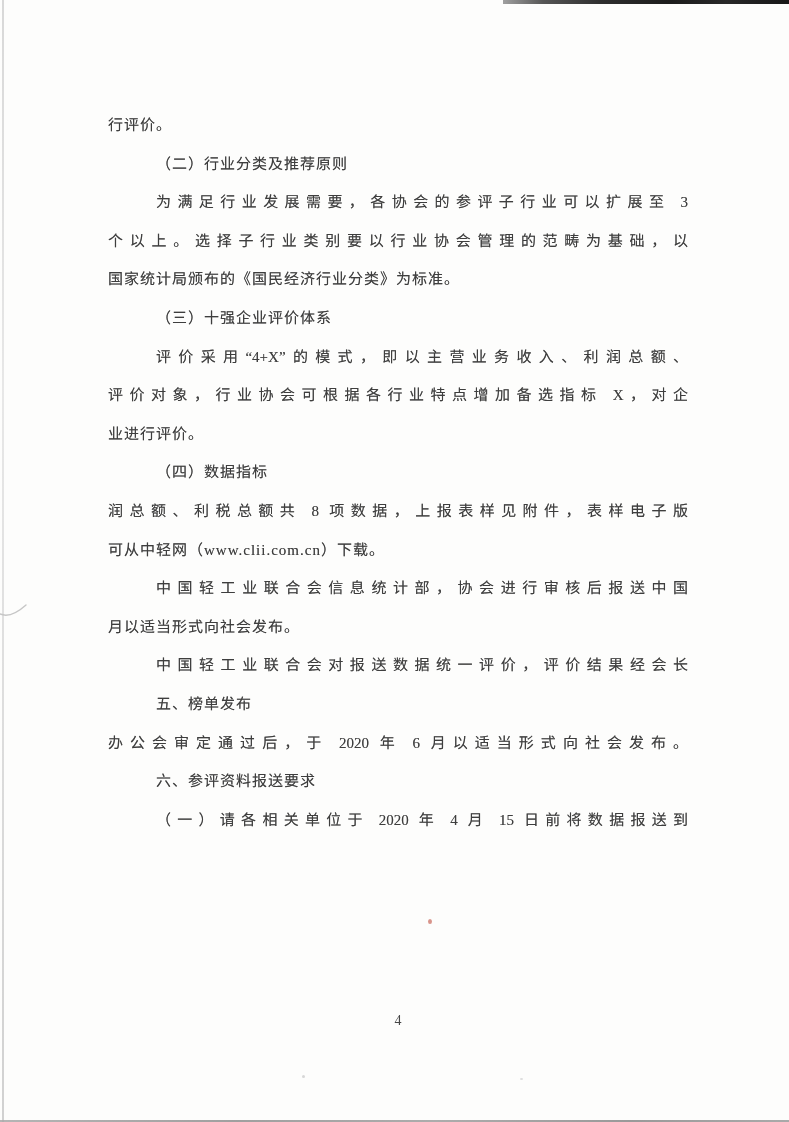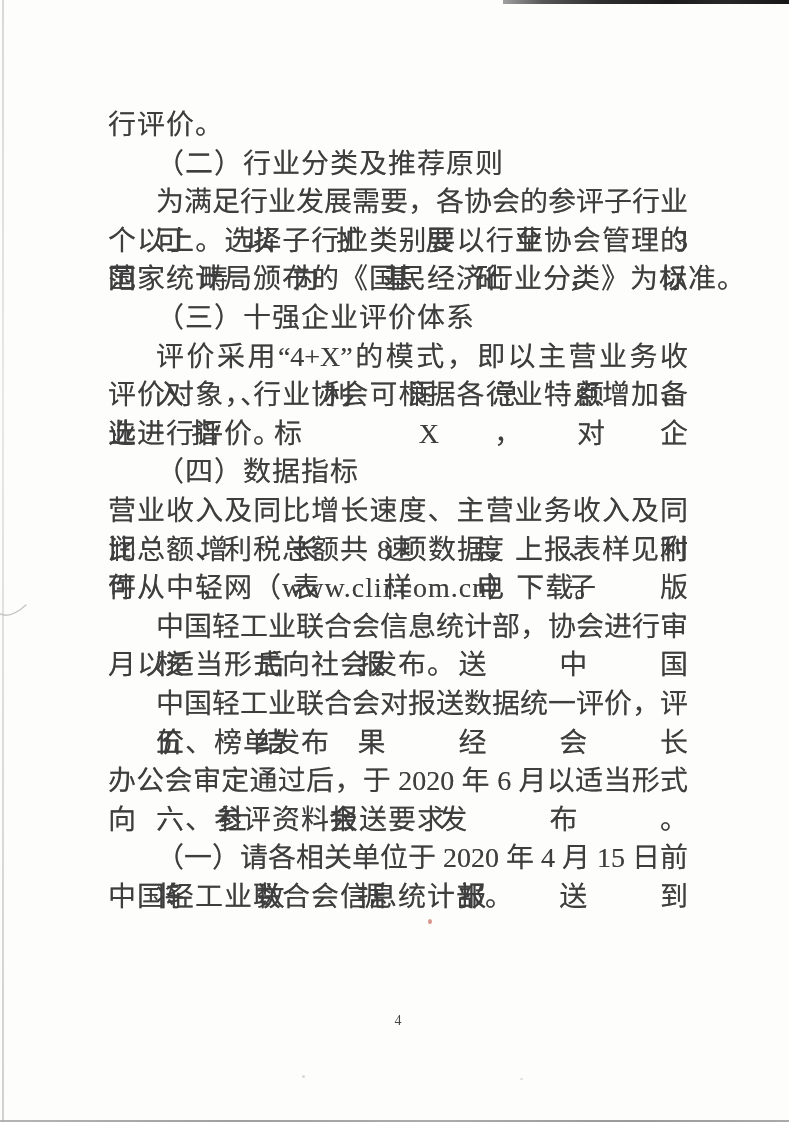--- a/index.html
+++ b/index.html
@@ -60,21 +60,21 @@
     width: 3px; height: 2px; border-radius: 50%;
     background: #dedede;
   }
   
   .textblock {
     position: absolute;
     left: 108px;
     top: 106px;
     width: 580px;
     color: #3e3e3e;
-    font-size: 28px;
+    font-size: 15px;
     text-shadow: 0 0 0.6px rgba(62,62,62,0.55);
   }
   .line {
     height: 38.6px;
     line-height: 38.6px;
     white-space: nowrap;
     letter-spacing: 1px;
   }
   .line.indent {
     padding-left: 48px;
@@ -118,28 +118,26 @@
       <div class="line">行评价。</div>
       <div class="line indent">（二）行业分类及推荐原则</div>
       <div class="line indent justify">为满足行业发展需要，各协会的参评子行业可以扩展至 3</div>
       <div class="line justify">个以上。选择子行业类别要以行业协会管理的范畴为基础，以</div>
       <div class="line">国家统计局颁布的《国民经济行业分类》为标准。</div>
       <div class="line indent">（三）十强企业评价体系</div>
       <div class="line indent justify">评价采用“4+X”的模式，即以主营业务收入、利润总额、</div>
       <div class="line justify">评价对象，行业协会可根据各行业特点增加备选指标 X，对企</div>
       <div class="line">业进行评价。</div>
       <div class="line indent">（四）数据指标</div>
-      <div class="line justify">营业收入及同比增长速度、主营业务收入及同比增长速度、利</div>
       <div class="line justify">润总额、利税总额共 8 项数据，上报表样见附件，表样电子版</div>
       <div class="line">可从中轻网（www.clii.com.cn）下载。</div>
       <div class="line indent justify">中国轻工业联合会信息统计部，协会进行审核后报送中国</div>
       <div class="line">月以适当形式向社会发布。</div>
       <div class="line indent justify">中国轻工业联合会对报送数据统一评价，评价结果经会长</div>
       <div class="line indent">五、榜单发布</div>
       <div class="line justify">办公会审定通过后，于 2020 年 6 月以适当形式向社会发布。</div>
       <div class="line indent">六、参评资料报送要求</div>
       <div class="line indent justify">（一）请各相关单位于 2020 年 4 月 15 日前将数据报送到</div>
-      <div class="line">中国轻工业联合会信息统计部。</div>
     </div>
 
   <div class="page-number">4</div>
 
 </div>
 
 </body></html>

